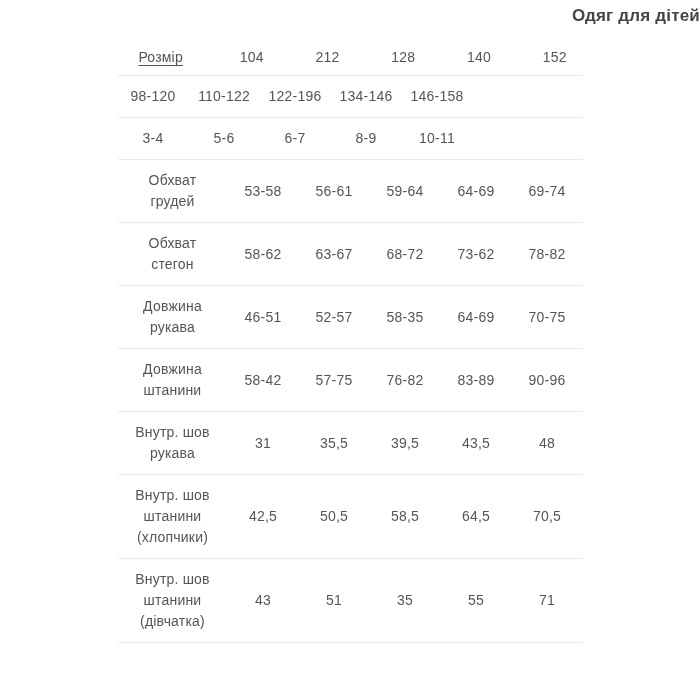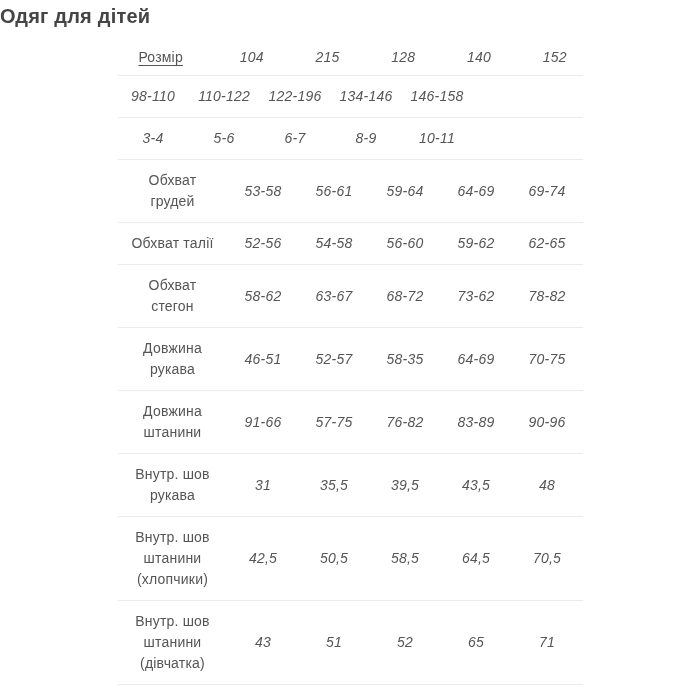--- a/index.html
+++ b/index.html
@@ -15,22 +15,22 @@
   }
   body {
     width: 700px;
     height: 700px;
     background: var(--background);
     font-family: "Liberation Sans", sans-serif;
     overflow: hidden;
   }
   .page-title {
     padding-top: 5px;
-    text-align: left;
-    font-size: 20px;
+    text-align: right;
+    font-size: 17px;
     font-weight: 700;
     line-height: 22px;
     color: var(--title-color);
     letter-spacing: 0.2px;
   }
   .size-table {
     width: 465px;
     margin: 13px auto 0 auto;
     font-size: 14px;
     color: var(--text-color);
@@ -50,46 +50,45 @@
     text-align: center;
     line-height: 21px;
     letter-spacing: 0.2px;
   }
   .cell.label {
     width: 110px;
     white-space: pre-line;
   }
   .cell.val {
     width: 71px;
-    font-style: italic;
   }
   .size-header-label {
     text-decoration: underline;
     text-underline-offset: 3px;
   }
 </style>
 </head>
 <body>
 
 <div class="page-title">Одяг для дітей</div>
 
 <div class="size-table">
   <div class="row header-row">
     <div class="cell label size-header-label">Розмір</div>
 
   <div class="cell val">104</div>
-      <div class="cell val">215</div>
+      <div class="cell val">212</div>
       <div class="cell val">128</div>
       <div class="cell val">140</div>
       <div class="cell val">152</div>
     </div>
   <div>
 
   <div class="row">
-        <div class="cell val">98-110</div>
+        <div class="cell val">98-120</div>
         <div class="cell val">110-122</div>
         <div class="cell val">122-196</div>
         <div class="cell val">134-146</div>
         <div class="cell val">146-158</div>
       </div>
       <div class="row">
         <div class="cell val">3-4</div>
         <div class="cell val">5-6</div>
         <div class="cell val">6-7</div>
         <div class="cell val">8-9</div>
@@ -98,49 +97,41 @@
       <div class="row">
         <div class="cell label">Обхват
 грудей</div>
         <div class="cell val">53-58</div>
         <div class="cell val">56-61</div>
         <div class="cell val">59-64</div>
         <div class="cell val">64-69</div>
         <div class="cell val">69-74</div>
       </div>
       <div class="row">
-        <div class="cell label">Обхват талії</div>
-        <div class="cell val">52-56</div>
-        <div class="cell val">54-58</div>
-        <div class="cell val">56-60</div>
-        <div class="cell val">59-62</div>
-        <div class="cell val">62-65</div>
-      </div>
-      <div class="row">
         <div class="cell label">Обхват
 стегон</div>
         <div class="cell val">58-62</div>
         <div class="cell val">63-67</div>
         <div class="cell val">68-72</div>
         <div class="cell val">73-62</div>
         <div class="cell val">78-82</div>
       </div>
       <div class="row">
         <div class="cell label">Довжина
 рукава</div>
         <div class="cell val">46-51</div>
         <div class="cell val">52-57</div>
         <div class="cell val">58-35</div>
         <div class="cell val">64-69</div>
         <div class="cell val">70-75</div>
       </div>
       <div class="row">
         <div class="cell label">Довжина
 штанини</div>
-        <div class="cell val">91-66</div>
+        <div class="cell val">58-42</div>
         <div class="cell val">57-75</div>
         <div class="cell val">76-82</div>
         <div class="cell val">83-89</div>
         <div class="cell val">90-96</div>
       </div>
       <div class="row">
         <div class="cell label">Внутр. шов
 рукава</div>
         <div class="cell val">31</div>
         <div class="cell val">35,5</div>
@@ -157,18 +148,18 @@
         <div class="cell val">58,5</div>
         <div class="cell val">64,5</div>
         <div class="cell val">70,5</div>
       </div>
       <div class="row">
         <div class="cell label">Внутр. шов
 штанини
 (дівчатка)</div>
         <div class="cell val">43</div>
         <div class="cell val">51</div>
-        <div class="cell val">52</div>
-        <div class="cell val">65</div>
+        <div class="cell val">35</div>
+        <div class="cell val">55</div>
         <div class="cell val">71</div>
       </div>
     </div>
 </div>
 
 </body></html>

